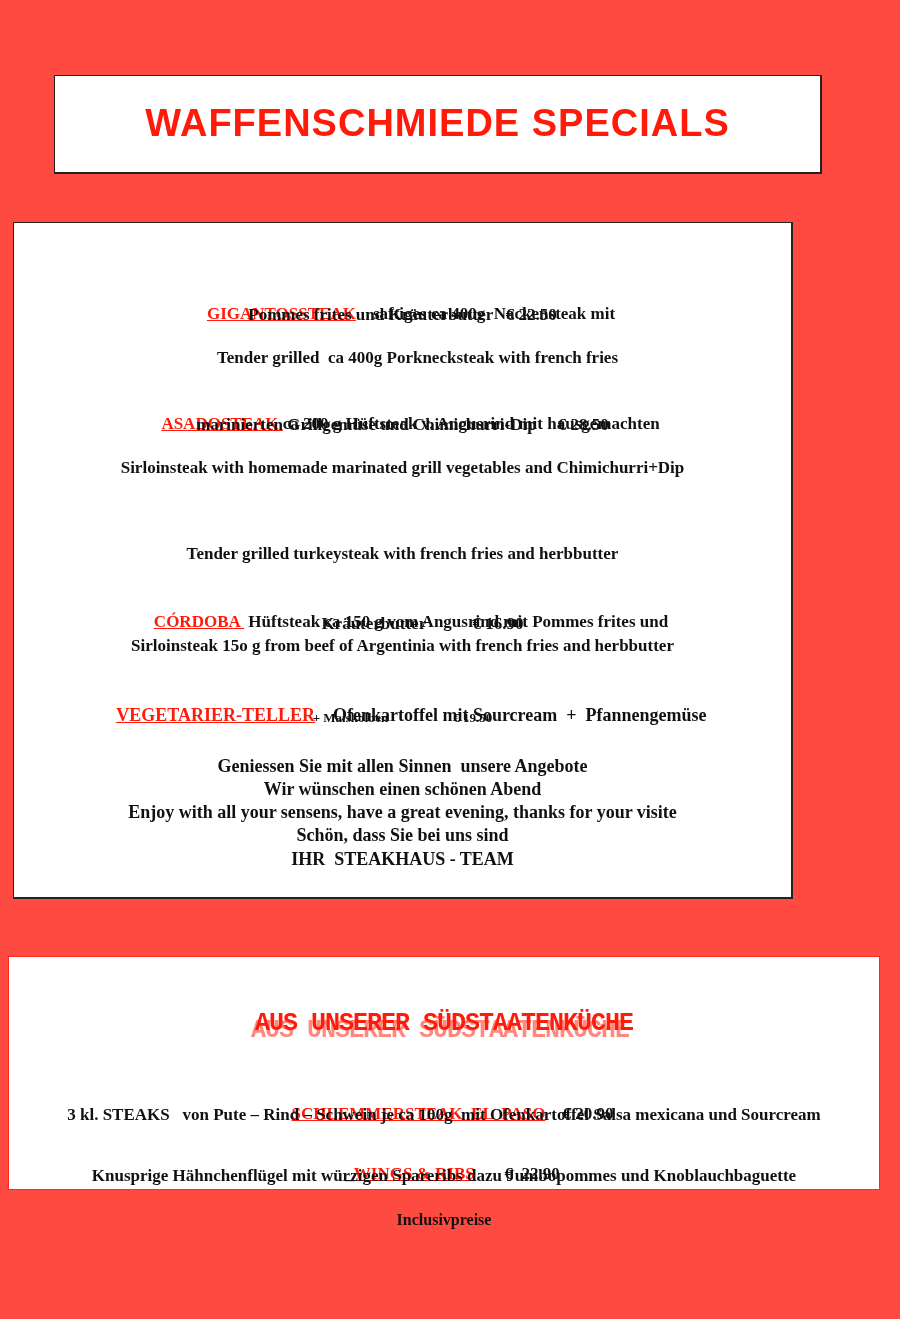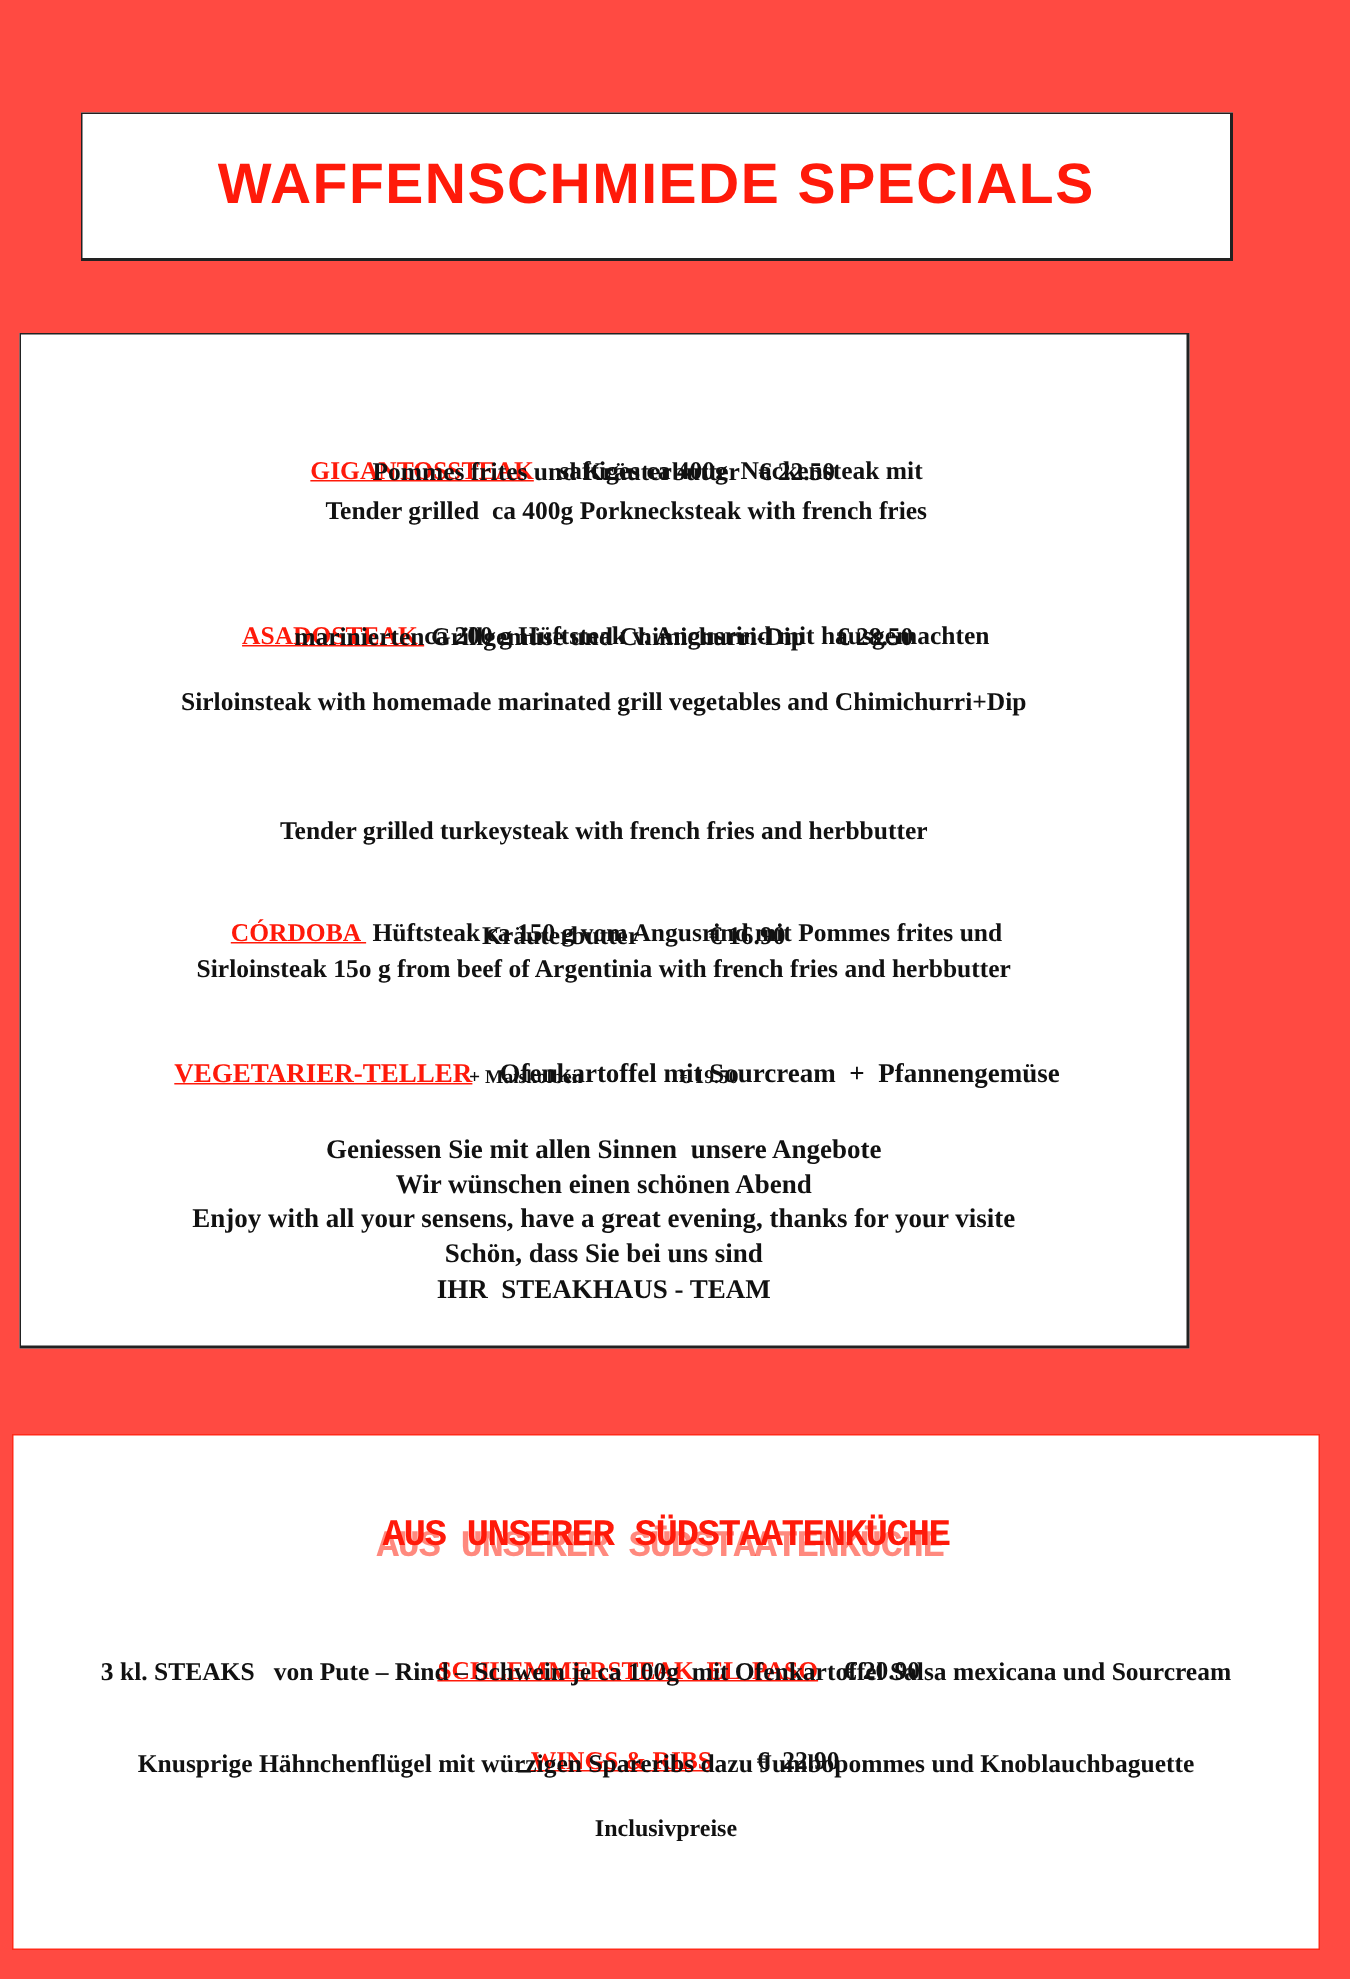--- a/index.html
+++ b/index.html
@@ -8,21 +8,21 @@
       font-family: "Liberation Serif", serif; color:#111;
     }
     .panel { position:absolute; background:#fff; box-sizing:border-box; }
     #title-box { left:54px; top:75px; width:768px; height:99px; border:1px solid #222; border-right-width:2px; border-bottom-width:2px; }
     #title-text {
       position:absolute; left:0; right:0; top:26px; text-align:center;
       font-family:Liberation Sans, sans-serif; font-weight:bold; font-size:38px; letter-spacing:1px;
       color:#ff1a0a;
     }
     #main-panel { left:13px; top:222px; width:780px; height:677px; border:1px solid #222; border-right-width:2px; border-bottom-width:2px; }
-    #south-panel { left:8px; top:956px; width:872px; height:344px; border:1px solid #ff2a1a; }
+    #south-panel { left:8px; top:956px; width:872px; height:234px; border:1px solid #ff2a1a; }
     .line { position:absolute; left:0; right:0; text-align:center; font-weight:bold; font-size:17px; white-space:pre; line-height:20px; }
     .red { color:#ff1a0a; text-decoration:underline; text-decoration-color:#ff1a0a; }
     .ul { text-decoration:underline; }
     #south-title {
       position:absolute; left:0; right:0; top:52px; text-align:center;
       font-family:"Liberation Mono", monospace; font-weight:bold; font-size:25px; color:#ff1a0a;
       text-shadow: -4px 7px 0 rgba(255,40,20,0.55);
       letter-spacing:-1px;
     }
   </style>
@@ -32,21 +32,21 @@
 <div class="panel" id="title-box">
   <div id="title-text">WAFFENSCHMIEDE SPECIALS</div>
 </div>
 
 <div class="panel" id="main-panel">
 
   <div class="line" style="top:61px;">
     <span class="red">GIGANTOSSTEAK</span><span>    </span><span>saftiges ca 400g  Nackensteak mit</span>
   </div>
   <div class="line" style="top:82px;">Pommes frites und Kräuterbutter   € 22.50</div>
-  <div class="line" style="top:108px;margin-left:30px;">Tender grilled  ca 400g Porknecksteak with french fries</div>
+  <div class="line" style="top:125px;margin-left:30px;">Tender grilled  ca 400g Porknecksteak with french fries</div>
 
   <div class="line" style="top:171px;">
     <span class="red">ASADOSTEAK </span><span>ca 200 g Hüftsteak v. Angusrind mit hausgemachten</span>
   </div>
   <div class="line" style="top:192px;">marinierten Grillgemüse und Chimichurri-Dip     € 28.50</div>
   <div class="line" style="top:235px;">Sirloinsteak with homemade marinated grill vegetables and Chimichurri+Dip</div>
 
   <div class="line" style="top:321px;">Tender grilled turkeysteak with french fries and herbbutter</div>
 
   <div class="line" style="top:369px;">

